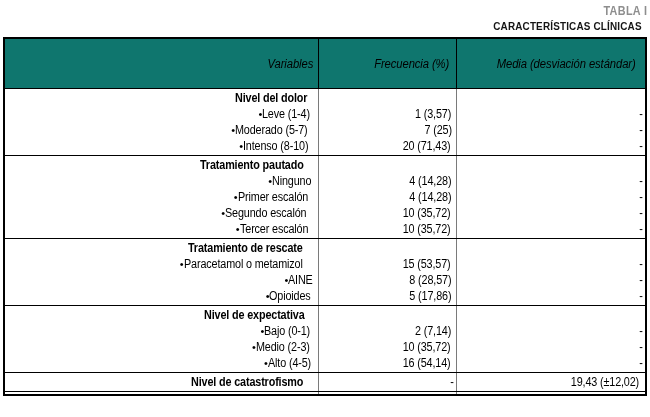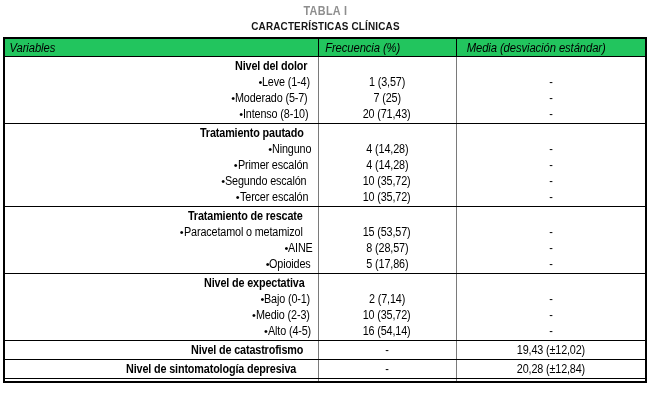--- a/index.html
+++ b/index.html
@@ -4,52 +4,52 @@
 <style>
   html,body { margin:0; padding:0; background:#ffffff; }
   body {
     width:650px; height:417px; overflow:hidden;
     font-family:"Liberation Sans","DejaVu Sans",sans-serif;
     color:#000;
   }
   .page { position:relative; width:650px; height:417px; }
 
   
-  .titles { text-align:center; padding-top:4px; line-height:15px; }
+  .titles { text-align:right; padding-top:4px; line-height:15px; }
   .table-title {
     color:#8e8e8e; font-weight:bold; font-size:12px; letter-spacing:.4px;
   }
   .table-subtitle {
     color:#151515; font-weight:bold; font-size:11px; letter-spacing:.2px;
   }
   
   .cond { display:inline-block; white-space:nowrap; transform:scaleX(.9); transform-origin:50% 50%; }
   .cond-l { transform-origin:0 50%; }
 
   
   table.clinical {
     border-collapse:collapse; table-layout:fixed;
     width:642px; margin:3px auto 0 auto;
     border:2px solid #000;
   }
   th {
-    background:#22c55e;
+    background:#0f766e;
     font-style:italic; font-weight:normal; font-size:12.5px;
-    text-align:left; height:17px; padding:0 2px;
+    text-align:right; height:17px; padding:16px 2px;
     border:1px solid #000;
     letter-spacing:-.1px;
   }
   td {
     vertical-align:top; font-size:12px; padding:1px 2px;
     border-top:1px solid #000; border-bottom:1px solid #000;
     border-left:1px solid #7a7a7a; border-right:1px solid #7a7a7a;
     letter-spacing:-.15px;
   }
   td.label-cell { text-align:right; padding-left:4px; }
-  td.value-cell { text-align:center; }
+  td.value-cell { text-align:right; }
   .line { height:16px; line-height:16px; white-space:nowrap; overflow:visible; }
   .group-title { font-weight:bold; }
   .single-label { font-weight:bold; }
   .bullet { display:inline-block; width:11px; font-size:11px; }
 </style>
 </head>
 <body>
 
 <div class="page">
 
@@ -170,31 +170,20 @@
             <div class="line"><span class="cond cond-l single-label">Nivel de catastrofismo</span></div>
           </td>
           <td class="value-cell">
             <div class="line"><span class="cond">-</span></div>
           </td>
           <td class="value-cell">
             <div class="line"><span class="cond">19,43 (±12,02)</span></div>
           </td>
         </tr>
         <tr>
-          <td class="label-cell">
-            <div class="line"><span class="cond cond-l single-label">Nivel de sintomatología depresiva</span></div>
-          </td>
-          <td class="value-cell">
-            <div class="line"><span class="cond">-</span></div>
-          </td>
-          <td class="value-cell">
-            <div class="line"><span class="cond">20,28 (±12,84)</span></div>
-          </td>
-        </tr>
-        <tr>
           <td class="label-cell"></td>
           <td class="value-cell"></td>
           <td class="value-cell"></td>
         </tr>
       </tbody>
   </table>
 
 </div>
 
 </body></html>

